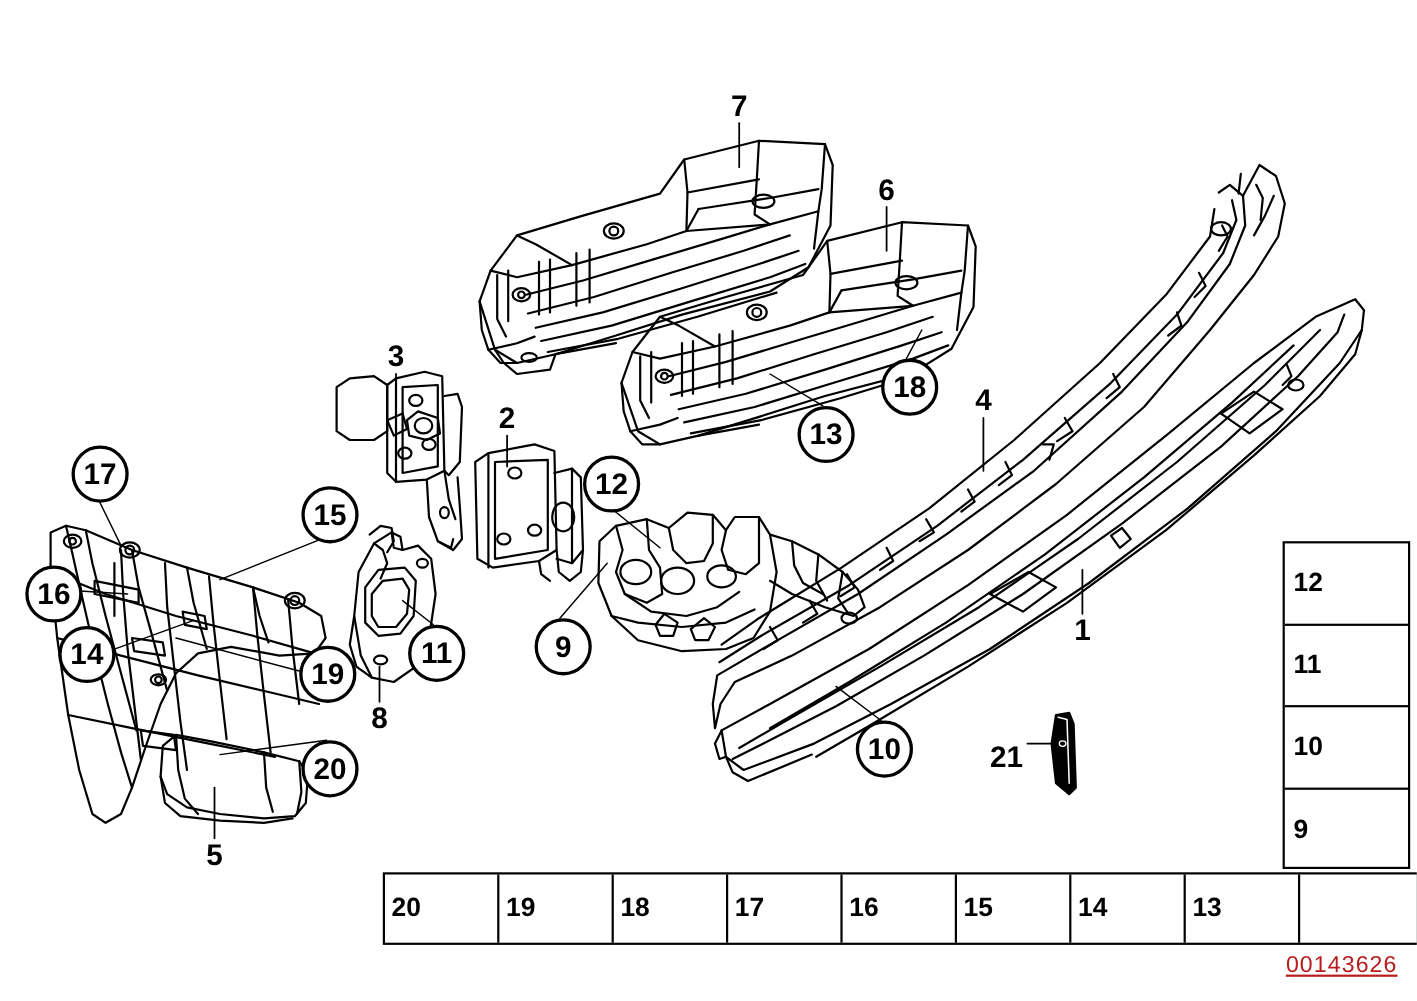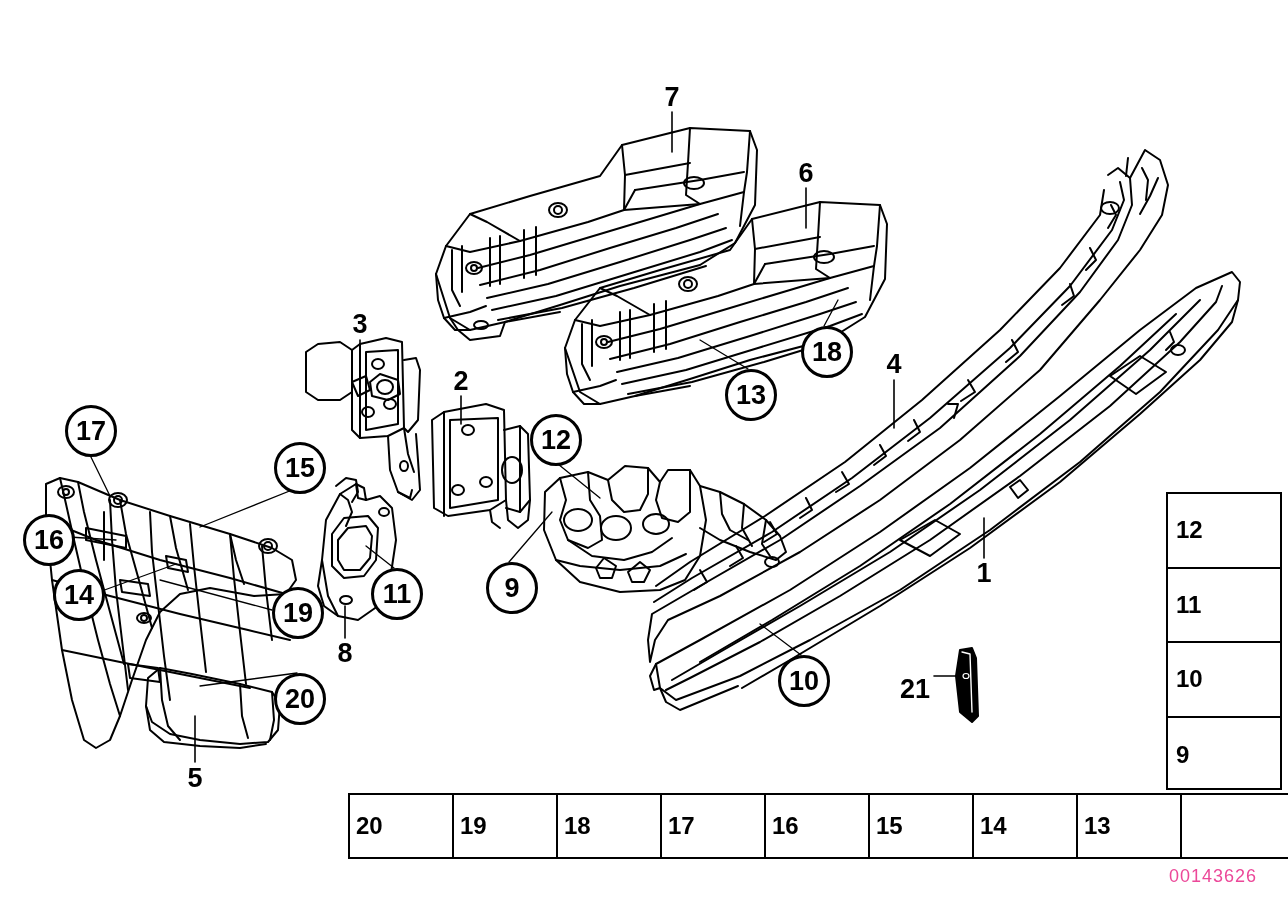--- a/index.html
+++ b/index.html
@@ -47,22 +47,22 @@
   #legend-bottom .cell{
     position:relative;width:104px;box-sizing:border-box;
     border-right:2px solid #000;display:flex;align-items:center;
   }
   #legend-bottom .cell:last-child{border-right:none;}
   #legend-bottom .num{font-weight:bold;font-size:24px;padding-left:6px;width:32px;flex:none;}
   #legend-bottom .ico{flex:1;display:flex;align-items:center;justify-content:center;height:100%;}
   #legend-bottom .arrowcell{width:106px;justify-content:center;}
 
   #diagram-id{
-    position:absolute;left:1169px;top:866px;font-size:18px;letter-spacing:1px;
-    font-weight:normal;color:#ec4899;white-space:nowrap;
+    position:absolute;left:1169px;top:866px;font-size:21px;letter-spacing:1px;
+    font-weight:normal;color:#b91c1c;white-space:nowrap;text-decoration:underline;
   }
 </style>
 </head>
 <body>
 
 <div id="stage">
 
   <svg id="art" viewBox="0 0 1288 910">
     <g fill="none" stroke="#000" stroke-width="2" stroke-linejoin="round" stroke-linecap="round">
 

